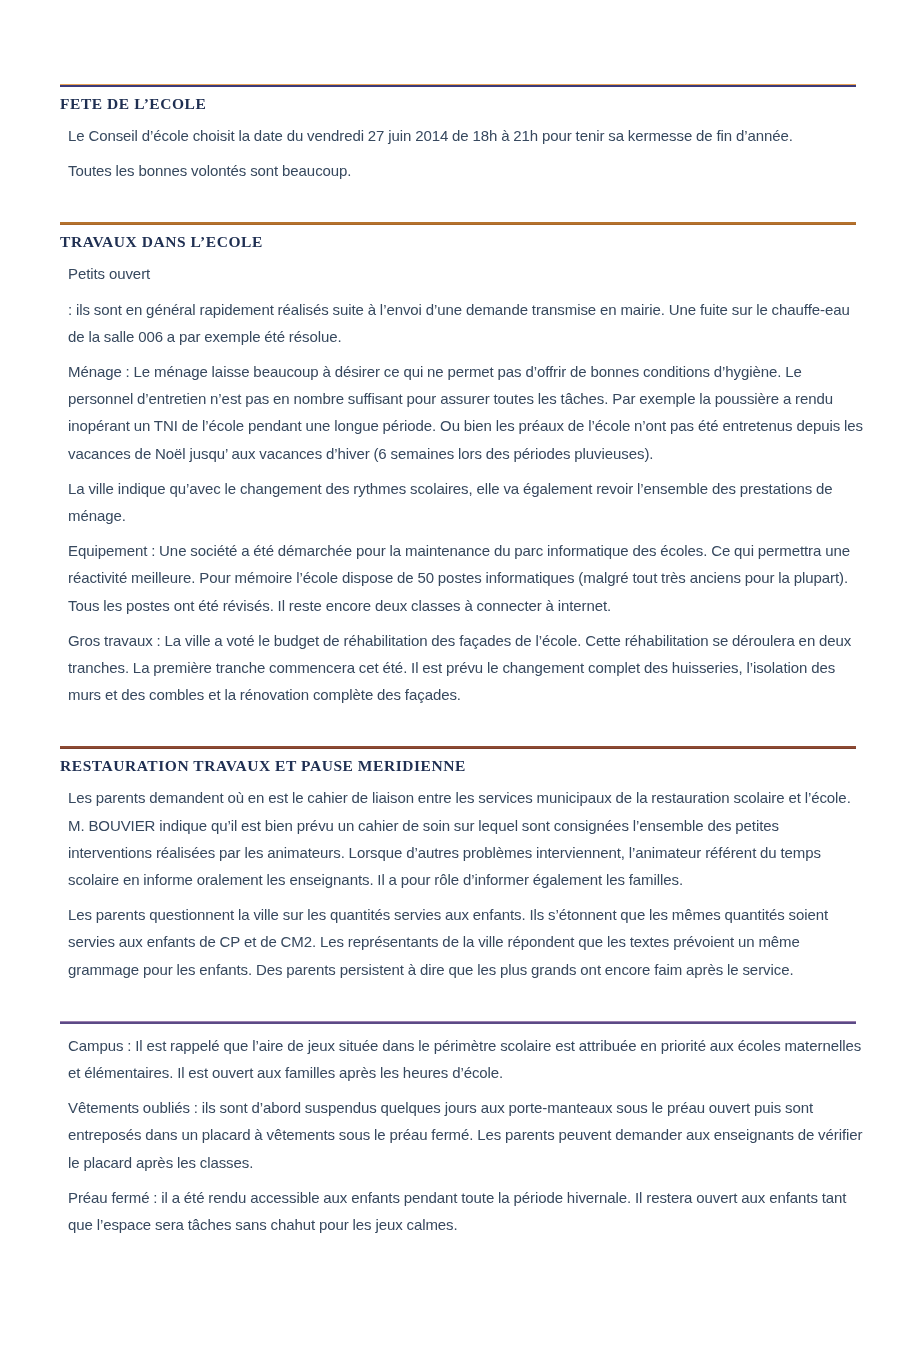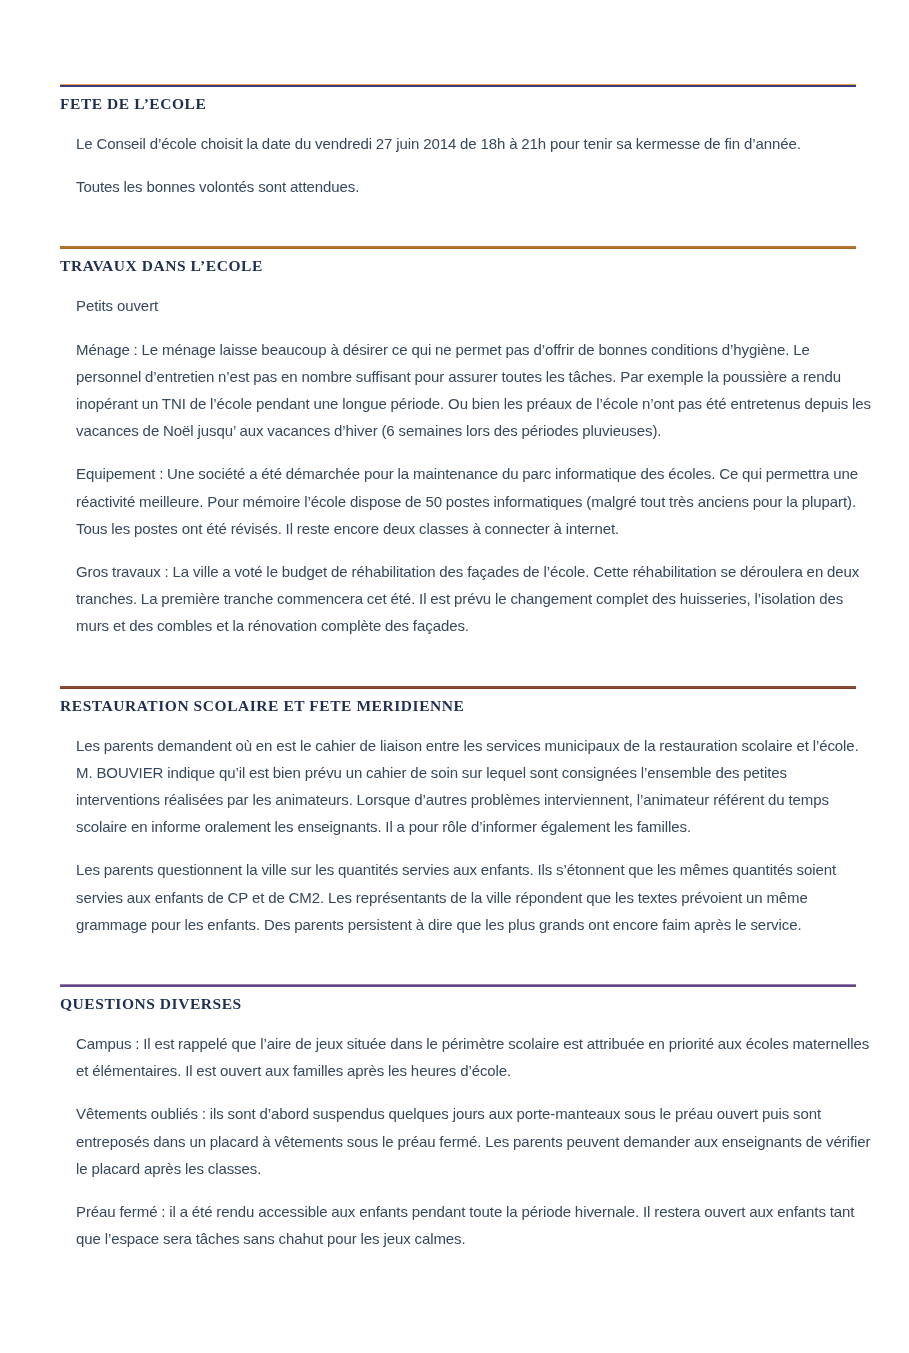--- a/index.html
+++ b/index.html
@@ -61,65 +61,66 @@
     margin: 0 0 2px 0;
     padding: 0;
     white-space: nowrap;
   }
 
   p.para {
     font-family: "Liberation Sans", sans-serif;
     font-size: 15px;
     line-height: 27.2px;
     color: #36485e;
-    margin: 16px;
+    margin: 8px;
     padding: 0;
     width: 796px;
     text-align: left;
     word-spacing: -0.2px;
     letter-spacing: -0.08px;
   }
 
   .gap-after-section { height: 30px; }
 </style>
 </head>
 <body>
 
 <div class="page">
 
   <div class="section">
     <hr class="rule rule-orange-navy">
     <h2 class="section-title">FETE DE L’ECOLE</h2>
     <p class="para">Le Conseil d’école choisit la date du vendredi 27 juin 2014 de 18h à 21h pour tenir sa kermesse de fin d’année.</p>
-    <p class="para">Toutes les bonnes volontés sont attendues.</p>
+    <p class="para">Toutes les bonnes volontés sont beaucoup.</p>
   </div>
 
   <div class="gap-after-section"></div>
 
   <div class="section">
     <hr class="rule rule-brown">
     <h2 class="section-title">TRAVAUX DANS L’ECOLE</h2>
     <p class="para">Petits ouvert</p>
+    <p class="para">: ils sont en général rapidement réalisés suite à l’envoi d’une demande transmise en mairie. Une fuite sur le chauffe-eau de la salle 006 a par exemple été résolue.</p>
     <p class="para">Ménage : Le ménage laisse beaucoup à désirer ce qui ne permet pas d’offrir de bonnes conditions d’hygiène. Le personnel d’entretien n’est pas en nombre suffisant pour assurer toutes les tâches. Par exemple la poussière a rendu inopérant un TNI de l’école pendant une longue période. Ou bien les préaux de l’école n’ont pas été entretenus depuis les vacances de Noël jusqu’ aux vacances d’hiver (6 semaines lors des périodes pluvieuses).</p>
+    <p class="para">La ville indique qu’avec le changement des rythmes scolaires, elle va également revoir l’ensemble des prestations de ménage.</p>
     <p class="para">Equipement : Une société a été démarchée pour la maintenance du parc informatique des écoles. Ce qui permettra une réactivité meilleure. Pour mémoire l’école dispose de 50 postes informatiques (malgré tout très anciens pour la plupart). Tous les postes ont été révisés. Il reste encore deux classes à connecter à internet.</p>
     <p class="para">Gros travaux : La ville a voté le budget de réhabilitation des façades de l’école. Cette réhabilitation se déroulera en deux tranches. La première tranche commencera cet été. Il est prévu le changement complet des huisseries, l’isolation des murs et des combles et la rénovation complète des façades.</p>
   </div>
 
   <div class="gap-after-section"></div>
 
   <div class="section">
     <hr class="rule rule-maroon">
-    <h2 class="section-title">RESTAURATION SCOLAIRE ET FETE MERIDIENNE</h2>
+    <h2 class="section-title">RESTAURATION TRAVAUX ET PAUSE MERIDIENNE</h2>
     <p class="para">Les parents demandent où en est le cahier de liaison entre les services municipaux de la restauration scolaire et l’école. M. BOUVIER indique qu’il est bien prévu un cahier de soin sur lequel sont consignées l’ensemble des petites interventions réalisées par les animateurs. Lorsque d’autres problèmes interviennent, l’animateur référent du temps scolaire en informe oralement les enseignants. Il a pour rôle d’informer également les familles.</p>
     <p class="para">Les parents questionnent la ville sur les quantités servies aux enfants. Ils s’étonnent que les mêmes quantités soient servies aux enfants de CP et de CM2. Les représentants de la ville répondent que les textes prévoient un même grammage pour les enfants. Des parents persistent à dire que les plus grands ont encore faim après le service.</p>
   </div>
 
   <div class="gap-after-section"></div>
 
   <div class="section">
     <hr class="rule rule-violet">
-    <h2 class="section-title">QUESTIONS DIVERSES</h2>
     <p class="para">Campus : Il est rappelé que l’aire de jeux située dans le périmètre scolaire est attribuée en priorité aux écoles maternelles et élémentaires. Il est ouvert aux familles après les heures d’école.</p>
     <p class="para">Vêtements oubliés : ils sont d’abord suspendus quelques jours aux porte-manteaux sous le préau ouvert puis sont entreposés dans un placard à vêtements sous le préau fermé. Les parents peuvent demander aux enseignants de vérifier le placard après les classes.</p>
     <p class="para">Préau fermé : il a été rendu accessible aux enfants pendant toute la période hivernale. Il restera ouvert aux enfants tant que l’espace sera tâches sans chahut pour les jeux calmes.</p>
   </div>
 
 </div>
 
 </body></html>

